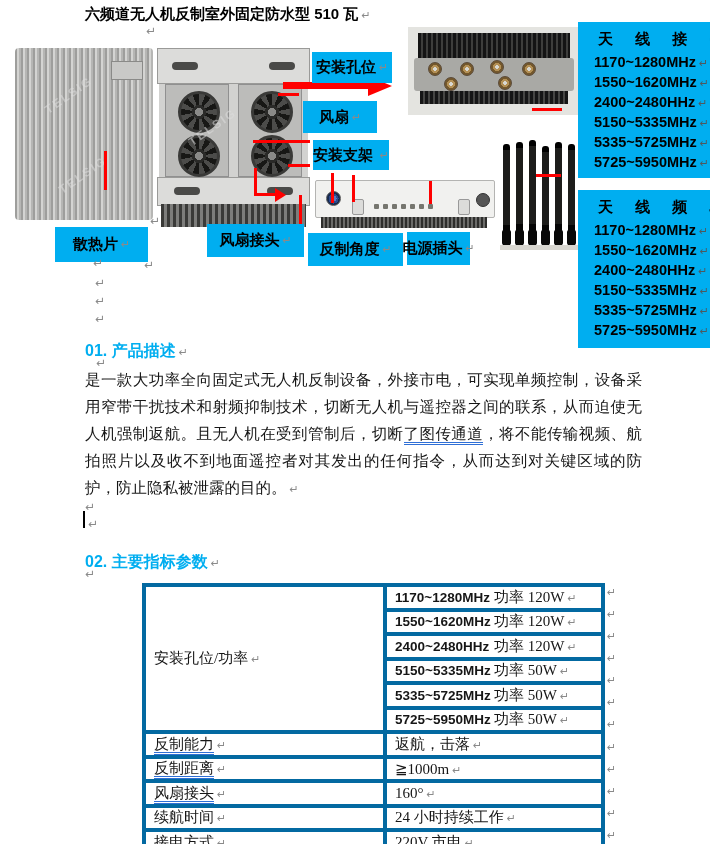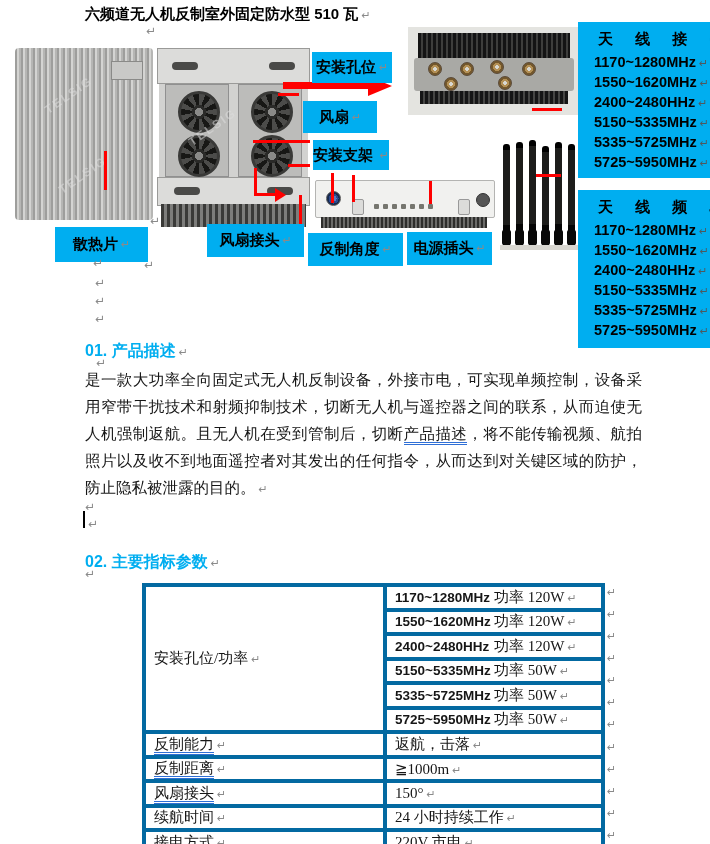--- a/index.html
+++ b/index.html
@@ -202,21 +202,21 @@
       <span class="pil">↵</span>
     </div>
   <div class="callout" style="left:207px;top:224px;width:97px;height:33px;">
       <span>风扇接头</span>
       <span class="pil">↵</span>
     </div>
   <div class="callout" style="left:308px;top:233px;width:95px;height:33px;">
       <span>反制角度</span>
       <span class="pil">↵</span>
     </div>
-  <div class="callout" style="left:407px;top:232px;width:85px;height:33px;justify-content:center;">
+  <div class="callout" style="left:407px;top:232px;width:63px;height:33px;justify-content:center;">
       <span>电源插头</span>
       <span class="pil">↵</span>
     </div>
 
   <div class="panel" style="left:578px;top:22px;width:132px;height:156px;">
     <div class="ptitle">天 线 接 头</div>
     <div class="freq"><span>1170~1280MHz</span><span class="pil">↵</span></div>
     <div class="freq"><span>1550~1620MHz</span><span class="pil">↵</span></div>
     <div class="freq"><span>2400~2480HHz</span><span class="pil">↵</span></div>
     <div class="freq"><span>5150~5335MHz</span><span class="pil">↵</span></div>
@@ -236,21 +236,21 @@
   <div class="pmark" style="left:150px;top:214px;">↵</div>
   <div class="pmark" style="left:144px;top:258px;">↵</div>
   <div class="pmark" style="left:93px;top:256px;">↵</div>
   <div class="pmark" style="left:95px;top:276px;">↵</div>
   <div class="pmark" style="left:95px;top:294px;">↵</div>
   <div class="pmark" style="left:95px;top:312px;">↵</div>
 
   <div class="h-blue" style="left:85px;top:334px;"><span>01. 产品描述</span><span class="pil">↵</span></div>
   <div class="pmark" style="left:96px;top:356px;">↵</div>
 
-  <div class="para"><span>是一款大功率全向固定式无人机反制设备，外接市电，可实现单频控制，设备采用窄带干扰技术和射频抑制技术，切断无人机与遥控器之间的联系，从而迫使无人机强制返航。且无人机在受到管制后，切断</span><span class="grammar">产品描述</span><span>，将不能传输视频、航拍照片以及收不到地面遥控者对其发出的任何指令，从而达到对关键区域的防护，防止隐私被泄露的目的。</span><span class="pil">↵</span></div>
+  <div class="para"><span>是一款大功率全向固定式无人机反制设备，外接市电，可实现单频控制，设备采用窄带干扰技术和射频抑制技术，切断无人机与遥控器之间的联系，从而迫使无人机强制返航。且无人机在受到管制后，切断</span><span class="grammar">了图传通道</span><span>，将不能传输视频、航拍照片以及收不到地面遥控者对其发出的任何指令，从而达到对关键区域的防护，防止隐私被泄露的目的。</span><span class="pil">↵</span></div>
 
   <div class="pmark" style="left:85px;top:480px;">↵</div>
   <div class="pmark" style="left:85px;top:500px;">↵</div>
   <div class="pmark" style="left:88px;top:517px;">↵</div>
   <div class="cursor"></div>
 
   <div class="h-blue" style="left:85px;top:545px;"><span>02. 主要指标参数</span><span class="pil">↵</span></div>
   <div class="pmark" style="left:85px;top:567px;">↵</div>
 
   <table class="spec">
@@ -277,21 +277,21 @@
     <tr>
       <td class="c1"><span class="grammar">反制能力</span><span class="pil">↵</span></td>
       <td><span>返航，击落</span><span class="pil">↵</span></td>
     </tr>
     <tr>
       <td class="c1"><span class="grammar">反制距离</span><span class="pil">↵</span></td>
       <td><span>≧1000m</span><span class="pil">↵</span></td>
     </tr>
     <tr>
       <td class="c1"><span class="grammar">风扇接头</span><span class="pil">↵</span></td>
-      <td><span>150°</span><span class="pil">↵</span></td>
+      <td><span>160°</span><span class="pil">↵</span></td>
     </tr>
     <tr>
       <td class="c1"><span>续航时间</span><span class="pil">↵</span></td>
       <td><span>24 小时持续工作</span><span class="pil">↵</span></td>
     </tr>
     <tr>
       <td class="c1"><span>接电方式</span><span class="pil">↵</span></td>
       <td><span>220V 市电</span><span class="pil">↵</span></td>
     </tr>
     <tr>

